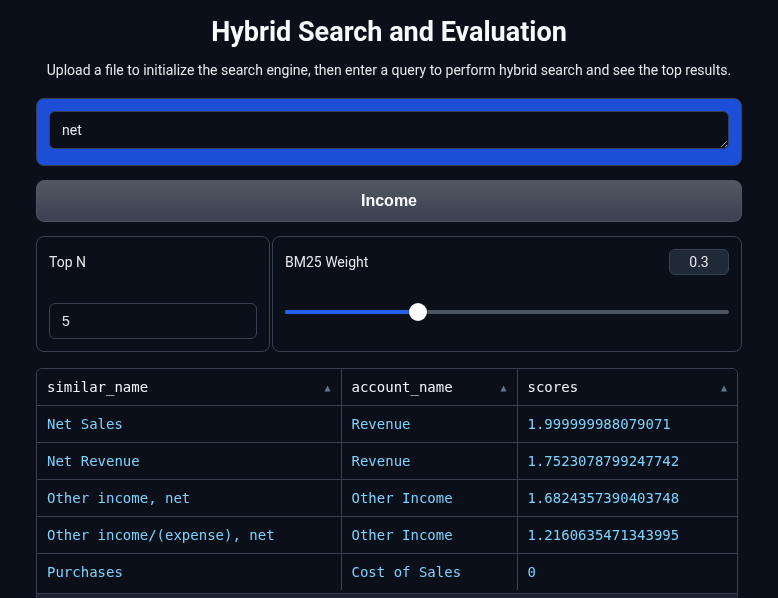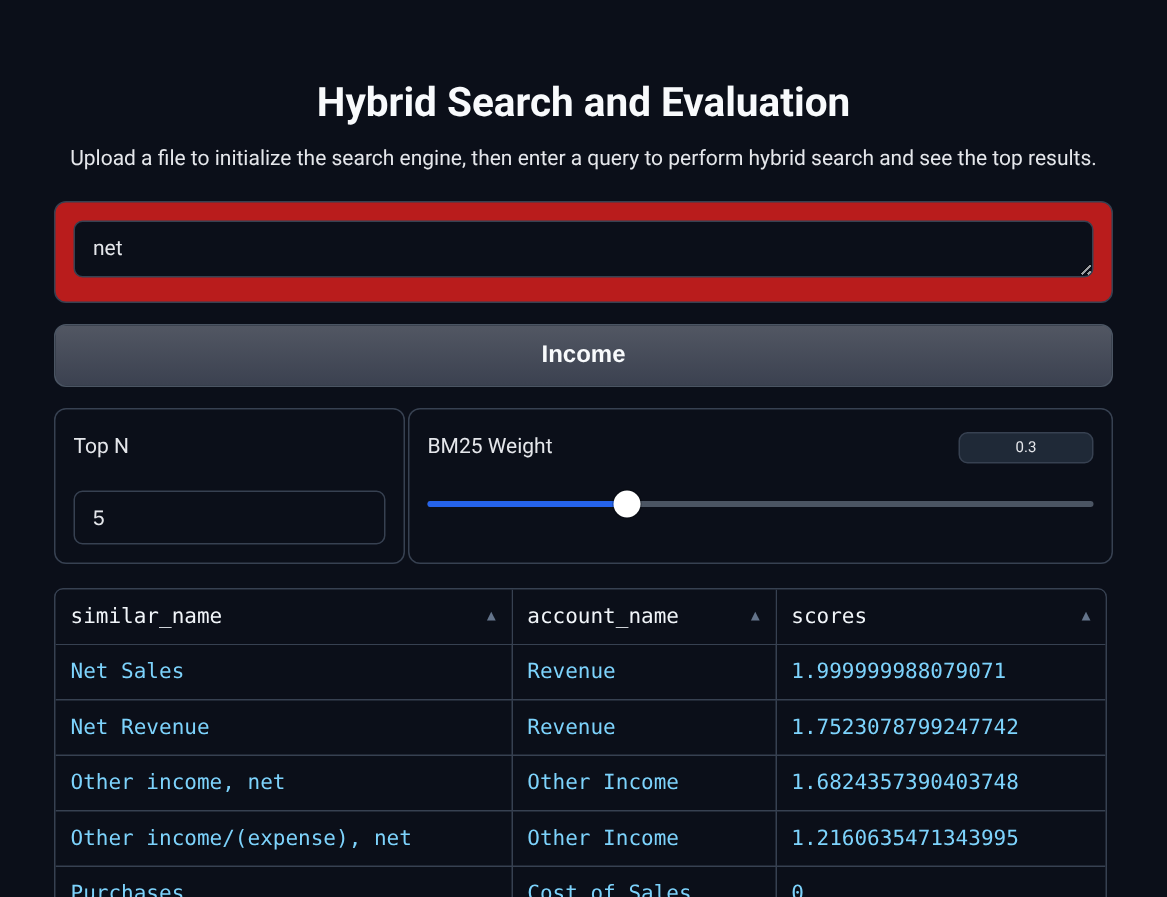--- a/index.html
+++ b/index.html
@@ -11,34 +11,33 @@
     height: 598px;
     overflow: hidden;
   }
   .container { padding: 16px 36px 0 36px; }
   h1 {
     text-align: center;
     font-size: 27px;
     font-weight: 700;
     color: #f8fafc;
     margin-bottom: 14px;
-    margin-top: 36px;
   }
   .subtitle {
     text-align: center;
     font-size: 14px;
     color: #e5e7eb;
     margin-bottom: 20px;
   }
   .query-box {
     border: 1px solid #374151;
     border-radius: 8px;
     padding: 12px;
     margin-bottom: 14px;
-    background: #b91c1c;
+    background: #1d4ed8;
   }
   textarea.query {
     width: 100%;
     background: #0b0f19;
     border: 1px solid #374151;
     border-radius: 6px;
     color: #e5e7eb;
     font-size: 14px;
     padding: 10px 12px;
     resize: both;
@@ -68,32 +67,32 @@
     border-radius: 8px;
     padding: 12px;
     background: #0b0f19;
   }
   .ctrl.topn { width: 234px; }
   .ctrl.w { flex: 1; }
   .ctrl-head {
     display: flex;
     justify-content: space-between;
     align-items: center;
-    margin-bottom: 16px;
+    margin-bottom: 28px;
     height: 26px;
   }
   .ctrl-label { font-size: 14px; color: #e5e7eb; }
   .num-badge {
     background: #1f2937;
     border: 1px solid #374151;
     border-radius: 6px;
     padding: 4px 0;
-    width: 90px;
+    width: 60px;
     text-align: center;
-    font-size: 10px;
+    font-size: 14px;
     color: #e5e7eb;
   }
   input.num {
     width: 100%;
     background: #0b0f19;
     border: 1px solid #374151;
     border-radius: 6px;
     color: #e5e7eb;
     font-size: 14px;
     padding: 9px 12px;

